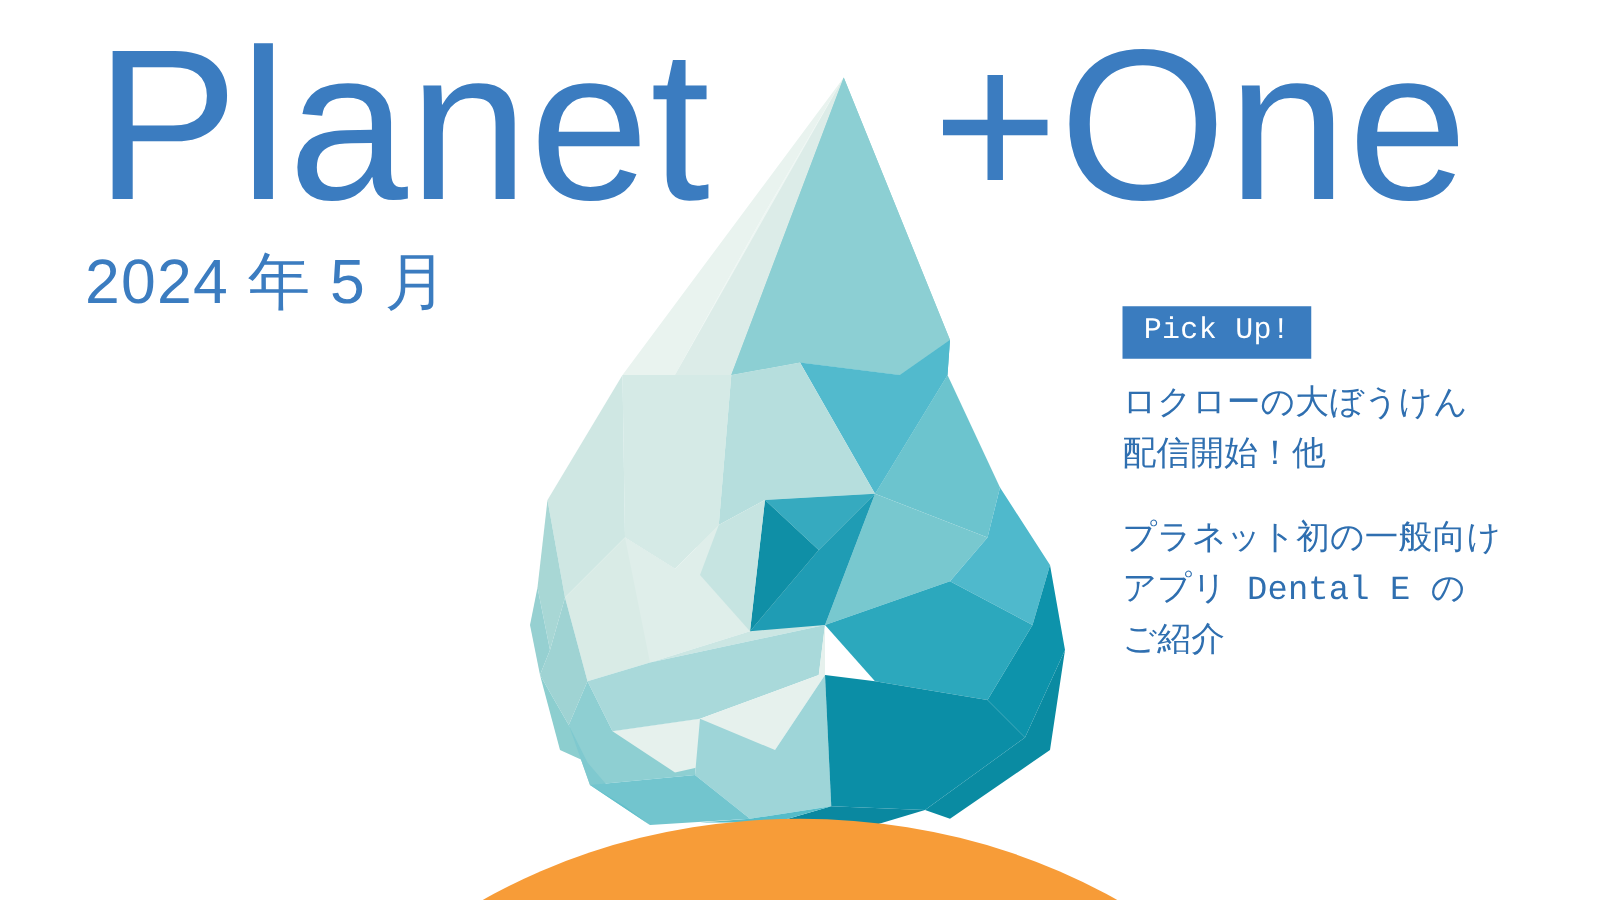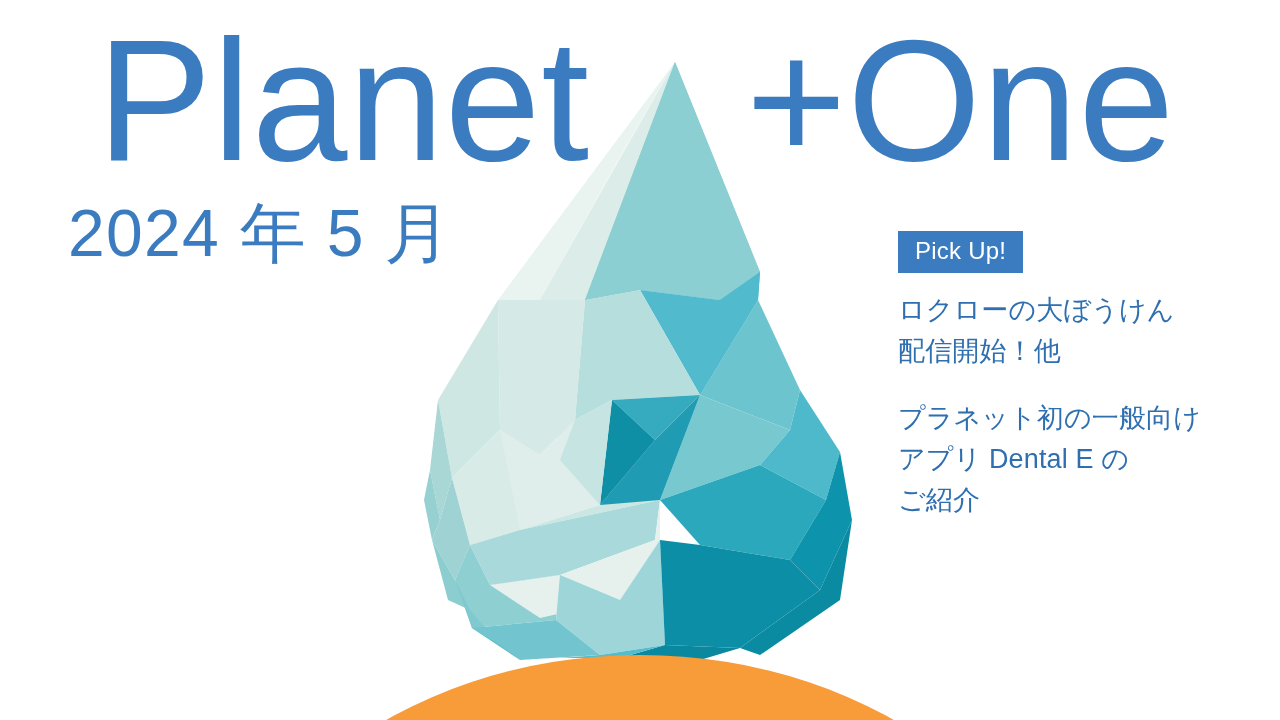--- a/index.html
+++ b/index.html
@@ -41,47 +41,47 @@
     color: #3b7cc0;
     font-weight: 300;
     letter-spacing: 0.005em;
     white-space: nowrap;
     line-height: 1;
   }
   #title-main {
     left: 76px;
     top: 14px;
     font-size: 172px;
-    margin-left: 21px;
   }
   #title-plus-one {
     left: 746px;
     top: 14px;
     font-size: 172px;
     text-align: right;
   }
   #issue-date {
     position: absolute;
     left: 68px;
     top: 200px;
-    font-size: 66px;
+    font-size: 50px;
     font-weight: 300;
     color: #3b7cc0;
     letter-spacing: 0.02em;
     white-space: nowrap;
     line-height: 1;
   }
 
   
   #teasers {
     position: absolute;
     left: 898px;
-    top: 231px;
+    top: 245px;
     width: 370px;
     z-index: 3;
+    font-family: Liberation Mono, monospace;
   }
   .teaser-block { margin-bottom: 14px; }
   .badge {
     display: inline-block;
     padding: 7px 17px 9px 17px;
     color: #ffffff;
     font-size: 24px;
     font-weight: 300;
     line-height: 1.08;
     letter-spacing: 0.01em;

